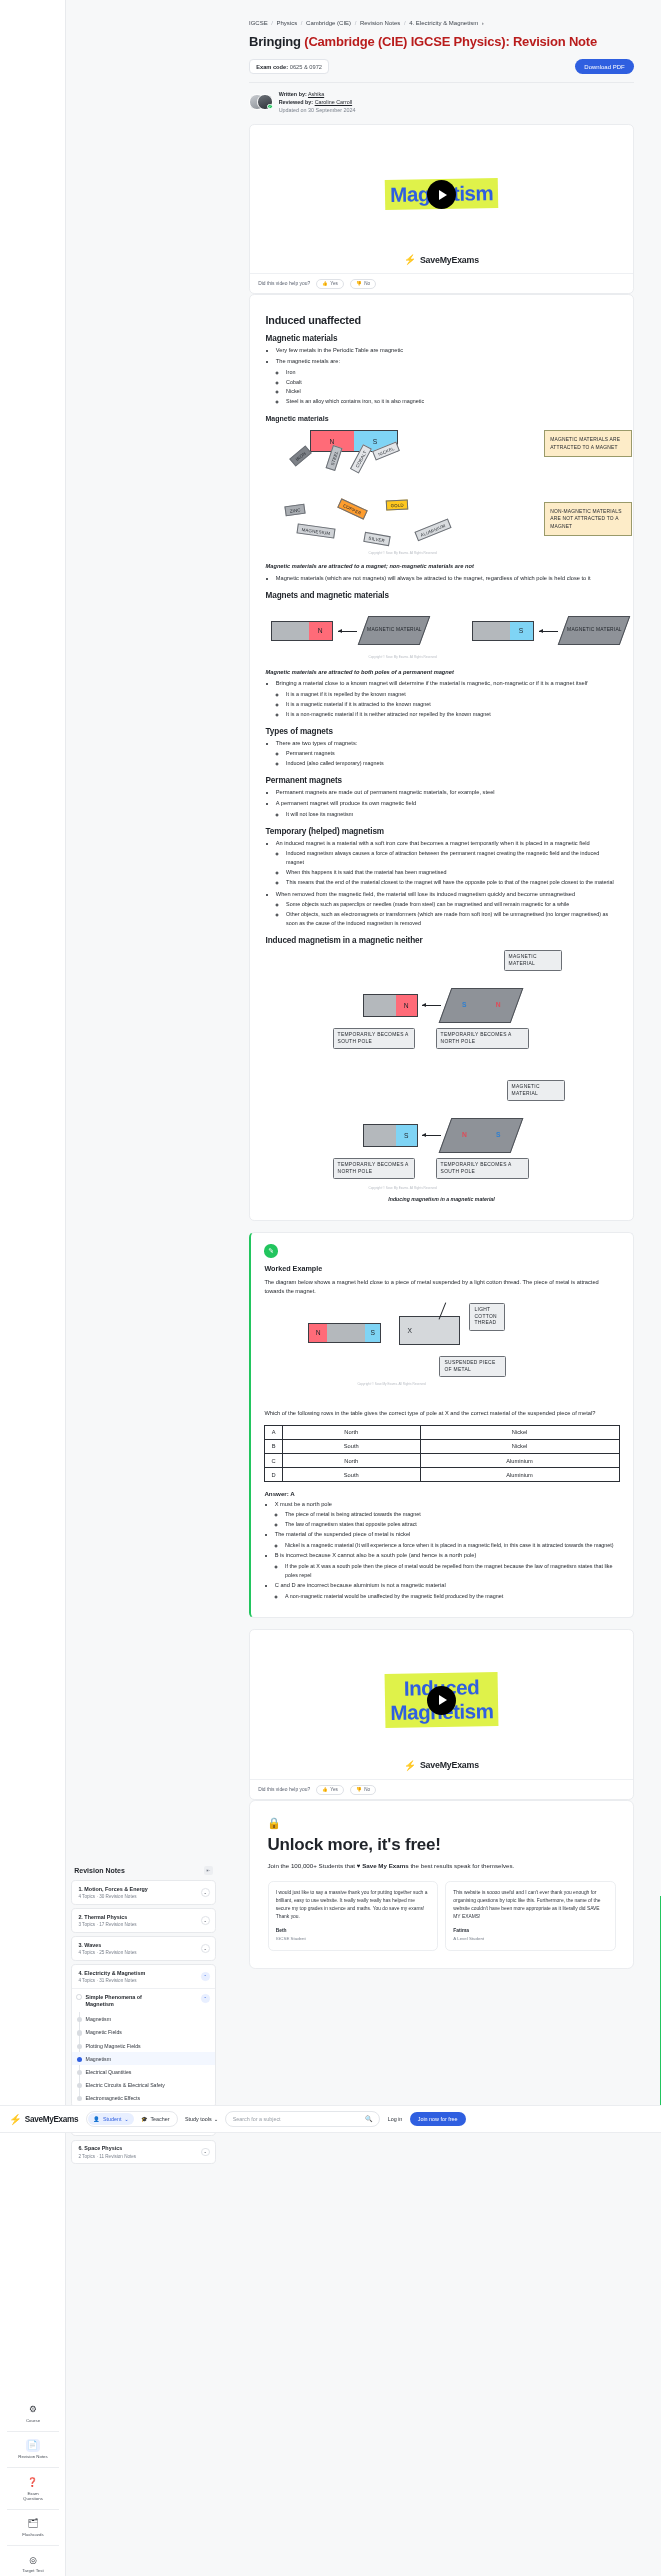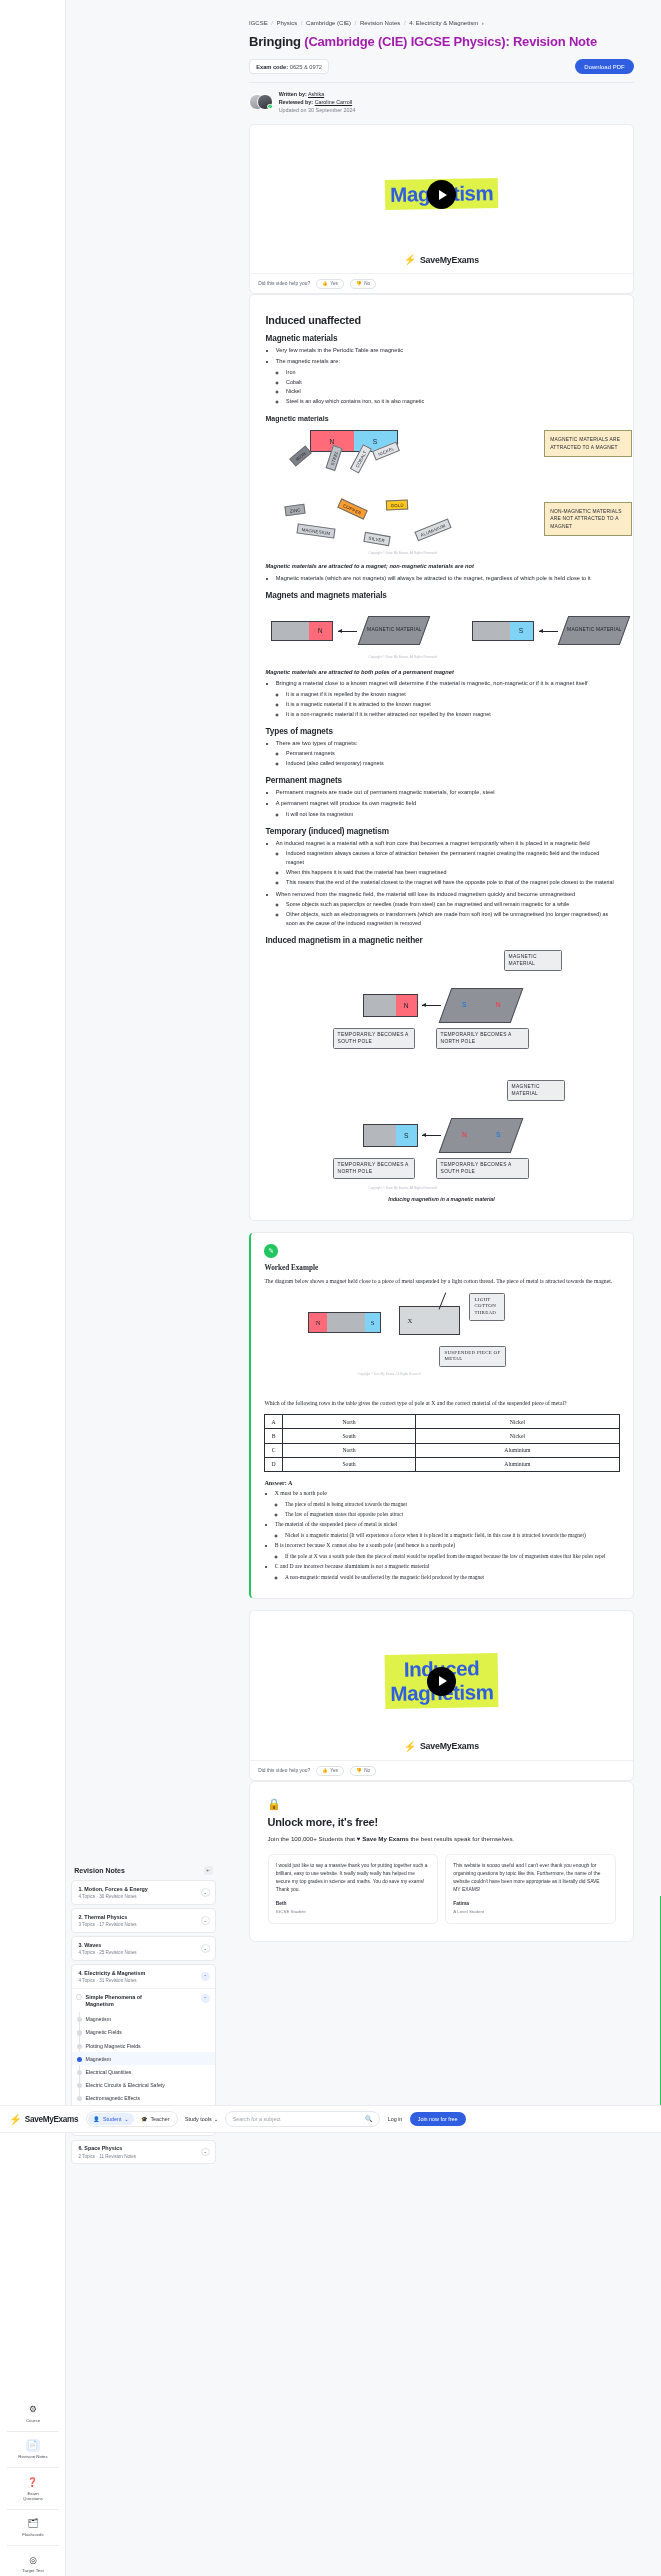--- a/index.html
+++ b/index.html
@@ -56,21 +56,21 @@
 
   
   .main { position:absolute; left:221px; top:0; width:441px; }
   .content { width:441px; padding:0 28px; }
   .crumbs { display:flex; align-items:center; gap:3.6px; padding-top:19.6px;
             font-size:6px; color:#3e444d; flex-wrap:nowrap; overflow:hidden; }
   .crumbs a { color:#3e444d; text-decoration:underline; white-space:nowrap; cursor:pointer;}
   .crumbs .sl { color:#b7bcc4; }
   .crumbs .more { color:#3e444d; }
   h1.title { font-size:13px; line-height:1.22; margin-top:8.2px; font-weight:bold; letter-spacing:-0.2px;}
-  h1.title .dim { color:#a21caf; font-weight:bold; }
+  h1.title .dim { color:#b91c1c; font-weight:bold; }
   .meta-row { display:flex; align-items:center; justify-content:space-between; margin-top:9.3px;}
   .examcode { border:0.5px solid #e2e5ea; background:#fff; border-radius:4.1px;
               padding:3.6px 6.2px; font-size:5.7px; }
   .examcode b { font-weight:bold; } .examcode span{ color:#4b5159; }
   .dlbtn { background:#2f5fe0; color:#fff; border:none; border-radius:9.3px;
            padding:4.6px 9.3px; font-size:6px; cursor:pointer; font-family:inherit;}
   .hr { height:0.5px; background:#e8eaed; margin:8.2px 0 0;}
   .authors { display:flex; align-items:center; gap:5.7px; padding:7.2px 0 9.3px;}
   .avs { position:relative; width:24px; height:15.5px;}
   .av { position:absolute; top:0; width:15.5px; height:15.5px; border-radius:50%;
@@ -130,33 +130,33 @@
          display:flex; align-items:center; justify-content:center;}
   .par > span { transform:skewX(20deg); font-size:4.9px; text-align:center; line-height:1.3; letter-spacing:0.2px;}
   .arrowL { position:relative; width:19.6px; height:0.7px; background:#23262b;}
   .arrowL:before{ content:""; position:absolute; left:0; top:-2.1px; border-right:4.1px solid #23262b;
                   border-top:2.3px solid transparent; border-bottom:2.3px solid transparent;}
   .cbox { border:0.6px solid #6b6f75; background:#eceef0; font-size:4.9px; padding:3.1px 4.1px;
           letter-spacing:0.3px; line-height:1.35; border-radius:1.5px;}
 
   
   .we { background:#fff; border:0.5px solid #eaecef; border-left:2.1px solid #22c55e;
-        border-radius:5.2px; margin:0 28px 11.3px; padding:11.3px 13.4px 13.4px;font-family:Liberation Serif, serif;}
+        border-radius:5.2px; margin:0 28px 11.3px; padding:11.3px 13.4px 13.4px;}
   .we-ico { width:13.4px; height:13.4px; border-radius:50%; background:#22c55e; color:#fff;
             display:flex; align-items:center; justify-content:center; font-size:6.7px;}
   .we-h { font-size:7.2px; font-weight:bold; margin:6.2px 0 5.2px;}
   table.q { width:100%; border-collapse:collapse; margin:6.2px 0 7.2px; }
   table.q td { border:0.5px solid #2b2f36; font-size:5.7px; padding:3.6px 5.2px; text-align:center;}
   table.q td.k { width:17.5px; }
   .ans { font-size:6.2px; font-weight:bold; margin:3.1px 0 3.1px;}
 
   
   .unlock { background:#fff; border:0.5px solid #eaecef; border-radius:6.2px;
             margin:0 28px 11.3px; padding:15.5px 17.5px 17.5px;}
-  .unlock h2 { font-size:11px; font-weight:bold; letter-spacing:-0.2px;}
+  .unlock h2 { font-size:17px; font-weight:bold; letter-spacing:-0.2px;}
   .unlock .sl1 { font-size:6.2px; margin-top:6.2px; line-height:1.55;}
   .unlock .sl1 b { font-weight:bold;}
   .tgrid { display:flex; gap:7.2px; margin-top:10.3px;}
   .tcard { flex:1; border:0.5px solid #eceef1; border-radius:5.2px; padding:7.2px 7.2px 8.2px;
            font-size:4.9px; line-height:1.6; color:#30353d;}
   .tname { margin-top:6.2px; font-size:4.9px; font-weight:bold;}
   .trole { font-size:4.4px; color:#7b828d;}
 
   
   .topbar { position:absolute; left:0; top:2105px; width:662px; height:28px;
@@ -416,21 +416,21 @@
       <div class="tag" style="left:149px;top:98px;transform:rotate(-22deg);background:#d9dcdf">ALUMINIUM</div>
       <div class="note-box" style="position:absolute;left:278px;top:75px;width:88px">NON-MAGNETIC MATERIALS ARE NOT ATTRACTED TO A MAGNET</div>
       <div class="copy" style="position:absolute;left:103px;top:121px">Copyright © Save My Exams. All Rights Reserved</div>
     </div>
 
     <p class="lead">Magnetic materials are attracted to a magnet; non-magnetic materials are not</p>
     <ul class="l1" id="b2">
         <li>Magnetic materials (which are not magnets) will always be attracted to the magnet, regardless of which pole is held close to it</li>
       </ul>
 
-    <h3 class="sub">Magnets and magnets materials</h3>
+    <h3 class="sub">Magnets and magnetic materials</h3>
     <div class="dia" style="height:57px">
       <div style="position:absolute;left:5.2px;top:11.3px;display:flex;align-items:center;gap:5.2px">
         <div class="magbar" style="width:62px;height:20.6px">
             <div class="g"></div>
           <div class="n" style="flex:0 0 23px">N</div>
           </div>
         <div class="arrowL"></div>
         <div class="par">
           <span>MAGNETIC MATERIAL</span>
           </div>
@@ -464,21 +464,21 @@
             <li>Induced (also called temporary) magnets</li>
           </ul></li>
       </ul>
     <h3 class="sub">Permanent magnets</h3>
     <ul class="l1" id="b5">
         <li>Permanent magnets are made out of permanent magnetic materials, for example, steel</li>
         <li>A permanent magnet will produce its own magnetic field<ul class="l2">
             <li>It will not lose its magnetism</li>
           </ul></li>
       </ul>
-    <h3 class="sub">Temporary (induced) magnetism</h3>
+    <h3 class="sub">Temporary (helped) magnetism</h3>
     <ul class="l1" id="b6">
         <li>An induced magnet is a material with a soft iron core that becomes a magnet temporarily when it is placed in a magnetic field<ul class="l2">
             <li>Induced magnetism always causes a force of attraction between the permanent magnet creating the magnetic field and the induced magnet</li>
             <li>When this happens it is said that the material has been magnetised</li>
             <li>This means that the end of the material closest to the magnet will have the opposite pole to that of the magnet pole closest to the material</li>
           </ul></li>
       </ul>
     <ul class="l1" id="b7">
         <li>When removed from the magnetic field, the material will lose its induced magnetism quickly and become unmagnetised<ul class="l2">
             <li>Some objects such as paperclips or needles (made from steel) can be magnetised and will remain magnetic for a while</li>

